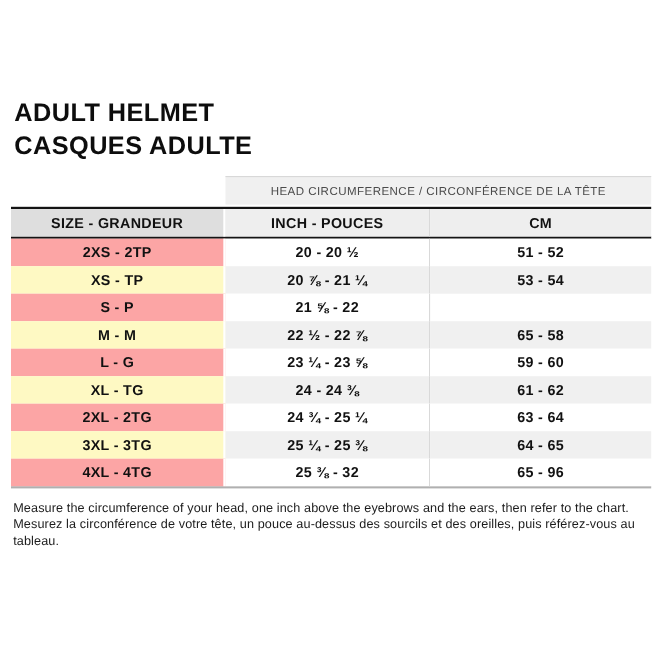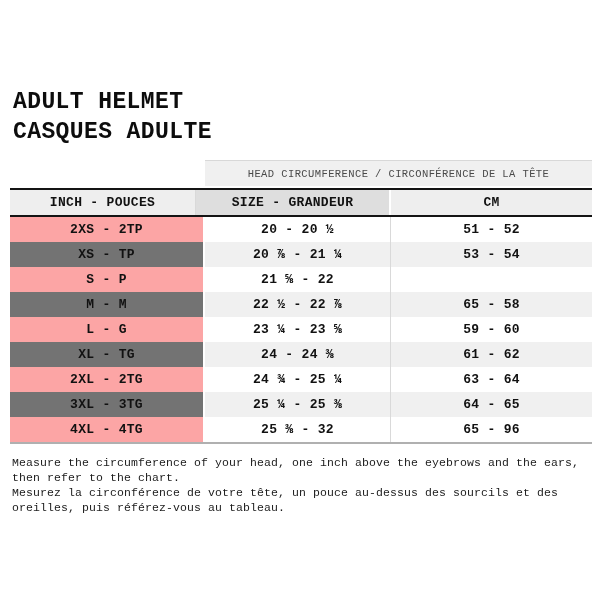--- a/index.html
+++ b/index.html
@@ -1,18 +1,18 @@
 <!DOCTYPE html>
 <html><head>
 <meta charset="utf-8">
 <style>
   html,body{margin:0;padding:0;background:#fff;}
   .page{
     position:relative;width:600px;height:600px;background:#ffffff;
-    font-family:Liberation Mono, monospace;color:#111;overflow:hidden;
+    font-family:Liberation Sans, sans-serif;color:#111;overflow:hidden;
   }
   .title{
     position:absolute;left:13px;top:87px;
     font-size:23px;font-weight:800;line-height:30px;letter-spacing:0.4px;color:#0d0d0d;
   }
   .table-wrap{position:absolute;left:10px;top:160px;width:582px;}
   .span-header{
     margin-left:195px;width:387px;height:26px;box-sizing:border-box;
     background:#f0f0f0;border-top:1px solid #d8d8d8;
     display:flex;align-items:center;justify-content:center;
@@ -28,21 +28,21 @@
     display:flex;align-items:center;justify-content:center;
     font-size:13px;font-weight:bold;letter-spacing:0.3px;box-sizing:border-box;
   }
   .c-size{width:195px;border-right:2px solid #ffffff;}
   .c-inch{width:186px;border-right:1px solid #d9d9d9;}
   .c-cm{flex:1;}
   .header-row .c-size{background:#dedede;}
   .header-row .c-inch,.header-row .c-cm{background:#eeeeee;}
   .row .c-size{background:#fca5a5;}
   .row .c-inch,.row .c-cm{background:#ffffff;}
-  .row.even .c-size{background:#737373;}
+  .row.even .c-size{background:#fef9c3;}
   .row.even .c-inch,.row.even .c-cm{background:#f0f0f0;}
   .table-bottom{height:2px;background:#b0b0b0;}
   .footer{
     position:absolute;left:12px;top:455px;width:576px;
     font-size:11.5px;line-height:15px;color:#1c1c1c;letter-spacing:0.1px;
   }
 </style>
 </head>
 <body>
 
@@ -51,22 +51,22 @@
   <div class="title">
     <div>ADULT HELMET</div>
     <div>CASQUES ADULTE</div>
   </div>
 
   <div class="table-wrap">
 
     <div class="span-header">HEAD CIRCUMFERENCE / CIRCONFÉRENCE DE LA TÊTE</div>
 
     <div class="header-row">
+      <div class="cell c-size">SIZE - GRANDEUR</div>
       <div class="cell c-inch">INCH - POUCES</div>
-      <div class="cell c-size">SIZE - GRANDEUR</div>
       <div class="cell c-cm">CM</div>
     </div>
 
     <div class="row">
       <div class="cell c-size">2XS - 2TP</div>
       <div class="cell c-inch">20 - 20 ½</div>
       <div class="cell c-cm">51 - 52</div>
     </div>
     <div class="row even">
       <div class="cell c-size">XS - TP</div>

